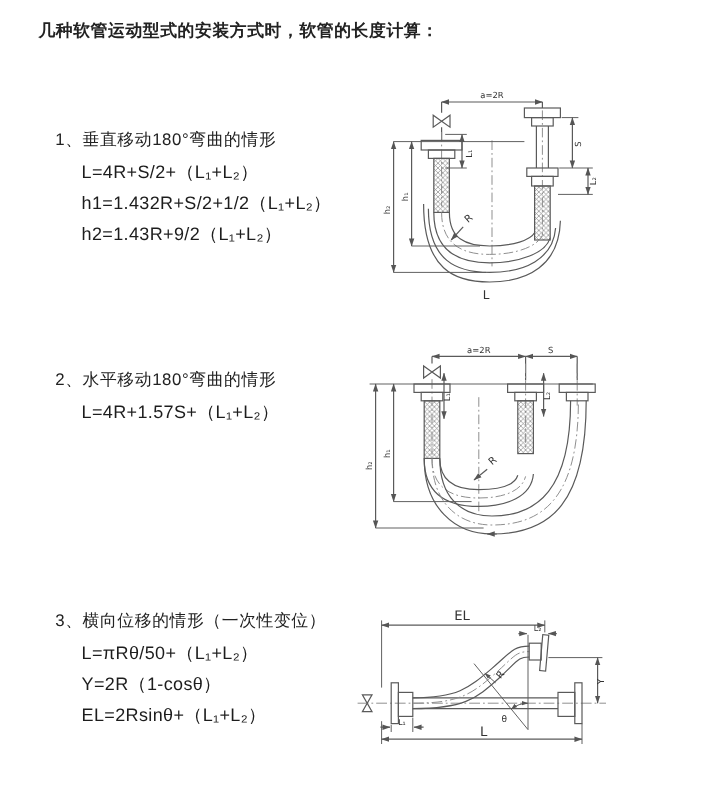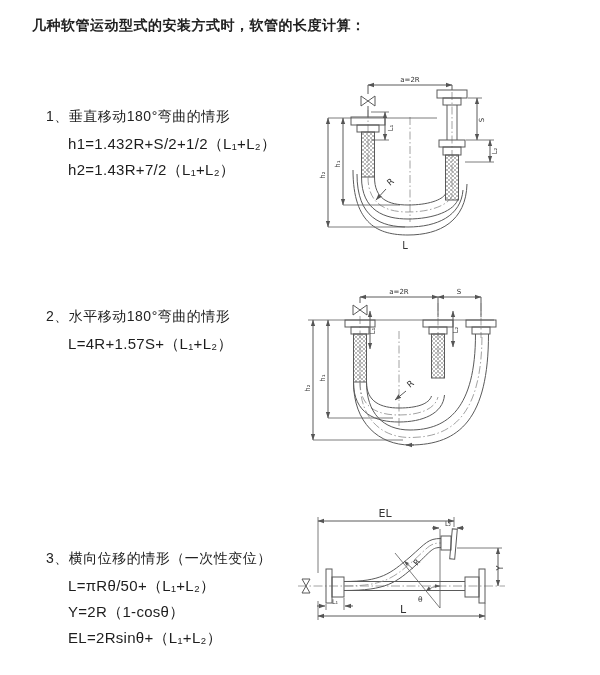--- a/index.html
+++ b/index.html
@@ -26,22 +26,23 @@
       <marker id="ar" viewBox="0 0 10 10" refX="9" refY="5" markerWidth="7" markerHeight="7" orient="auto-start-reverse">
         <path d="M0,1.8 L9.5,5 L0,8.2 Z" fill="#555"></path>
       </marker>
     </defs>
   </svg>
 
   <div class="title">几种软管运动型式的安装方式时，软管的长度计算：</div>
 
   <div class="sec" style="top:108px">
     <div class="heading">1、垂直移动180°弯曲的情形</div>
+    <div class="formula">L=4R+S/2+（L₁+L₂）</div>
     <div class="formula">h1=1.432R+S/2+1/2（L₁+L₂）</div>
-    <div class="formula">h2=1.43R+7/2（L₁+L₂）</div>
+    <div class="formula">h2=1.43R+9/2（L₁+L₂）</div>
   </div>
 
   <svg class="diag" style="left:305px;top:72px" width="200" height="190" viewBox="0 0 200 190">
     <g stroke="#5a5a5a" stroke-width="1" fill="none">
 
       <g>
         <line x1="63" y1="13" x2="147" y2="13" marker-start="url(#ar)" marker-end="url(#ar)"></line>
         <line x1="147" y1="13" x2="147" y2="18"></line>
         <line x1="63" y1="13" x2="63" y2="22"></line>
       </g>
@@ -188,21 +189,21 @@
       <text x="101" y="11" text-anchor="middle">a=2R</text>
       <text x="161" y="11" text-anchor="middle">S</text>
       <text x="77" y="48" transform="rotate(-90 77 48)" text-anchor="middle">L₁</text>
       <text x="160" y="47" transform="rotate(-90 160 47)" text-anchor="middle">L₂</text>
       <text x="27" y="95" transform="rotate(-90 27 95)" text-anchor="middle">h₁</text>
       <text x="12" y="105" transform="rotate(-90 12 105)" text-anchor="middle">h₂</text>
       <text x="112" y="105" font-size="8.5" transform="rotate(-40 112 105)">R</text>
     </g>
   </svg>
 
-  <div class="sec" style="top:550px">
+  <div class="sec" style="top:509px">
     <div class="heading">3、横向位移的情形（一次性变位）</div>
     <div class="formula">L=πRθ/50+（L₁+L₂）</div>
     <div class="formula">Y=2R（1-cosθ）</div>
     <div class="formula">EL=2Rsinθ+（L₁+L₂）</div>
   </div>
 
   <svg class="diag" style="left:293px;top:503px" width="220" height="150" viewBox="0 0 220 150">
     <g stroke="#5a5a5a" stroke-width="1" fill="none">
 
       <line x1="5" y1="83" x2="212" y2="83" stroke="#8a8a8a" stroke-width="0.8" stroke-dasharray="9 2.5 1.5 2.5"></line>

